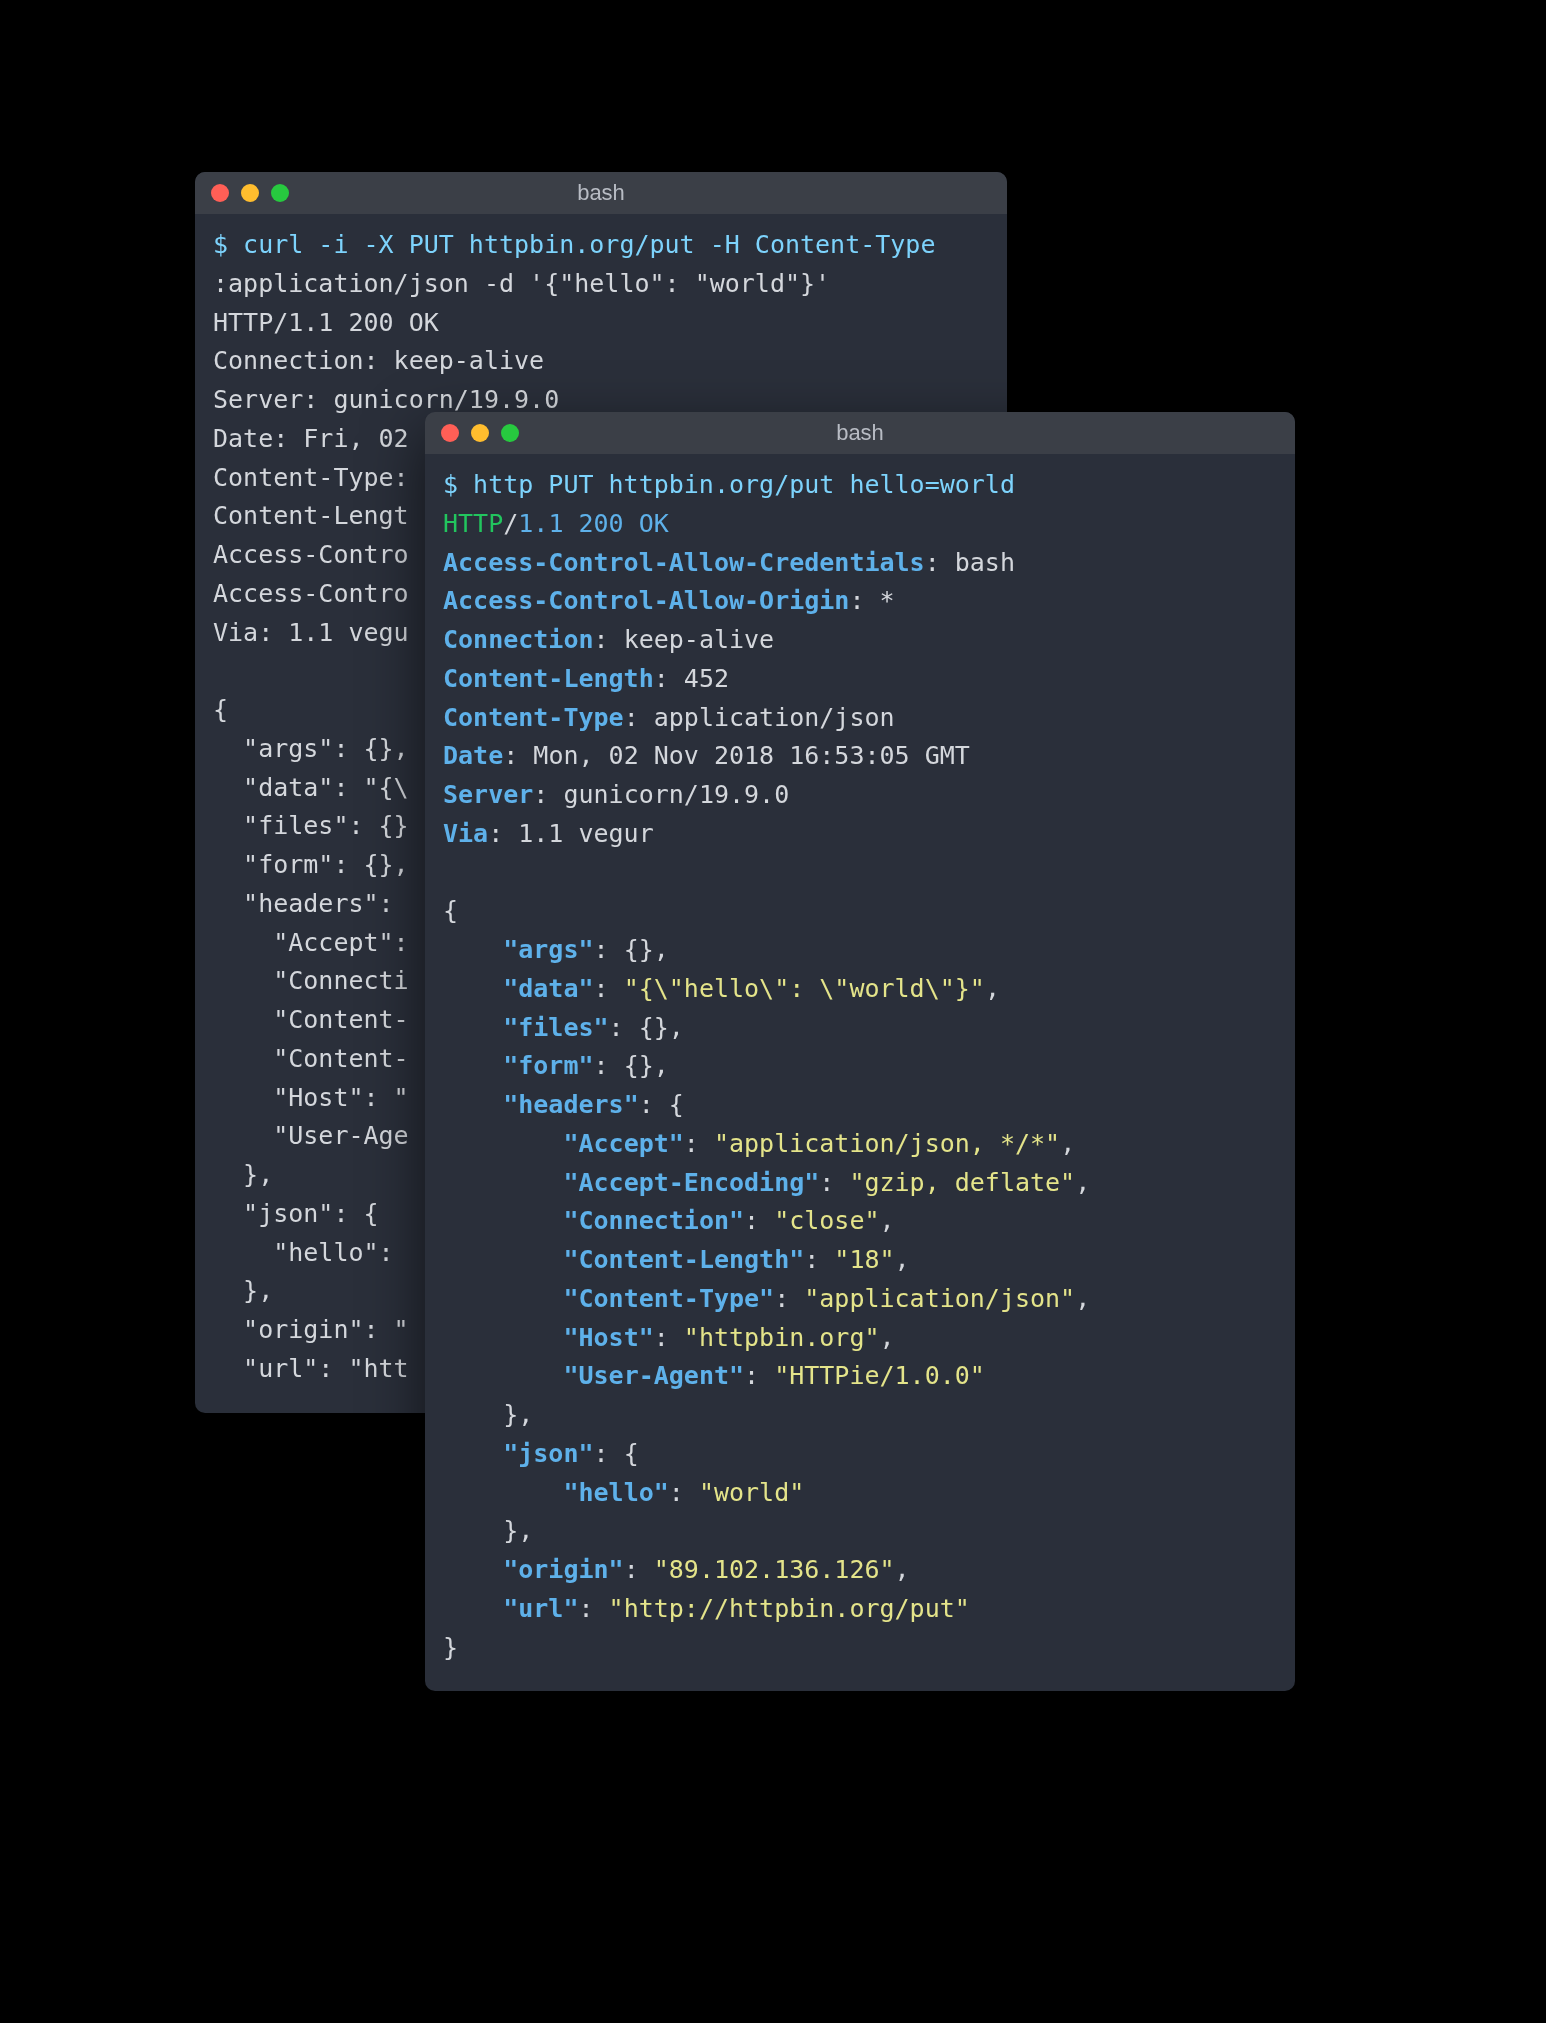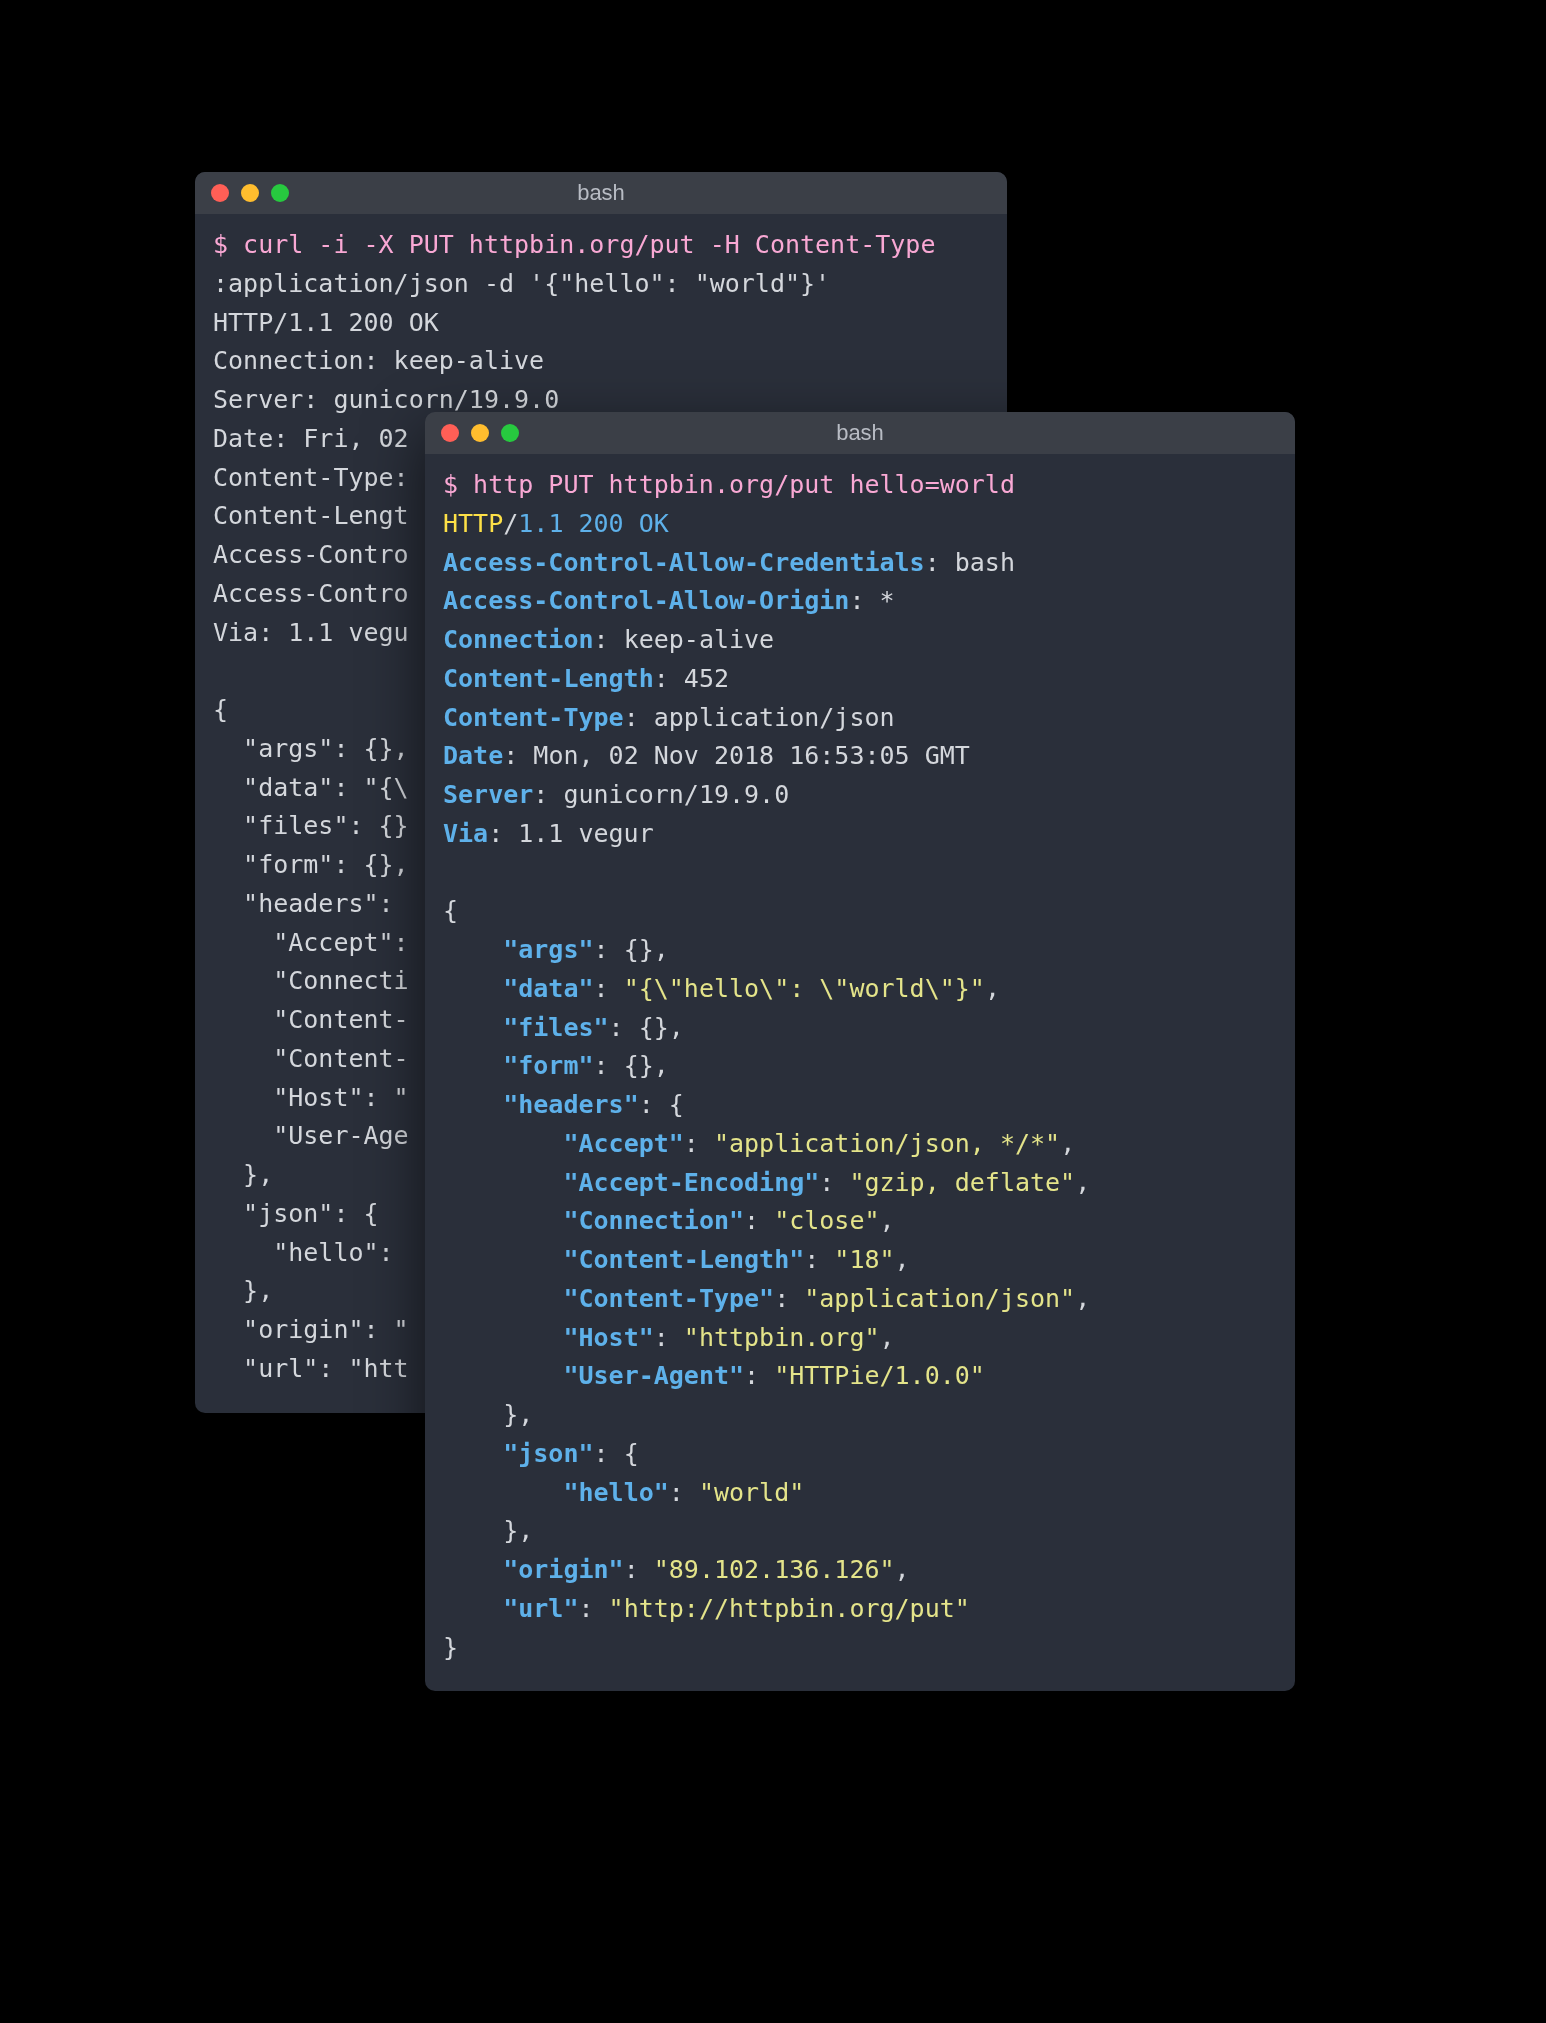--- a/index.html
+++ b/index.html
@@ -56,26 +56,26 @@
       font-family: -apple-system, BlinkMacSystemFont, sans-serif;
     }
     .content {
       padding: 12px 18px 24px 18px;
       font-size: 25px;
       line-height: 1.55;
       color: #d4d7dc;
       white-space: pre;
       overflow: hidden;
     }
-    .prompt { color: #f9a8d4; }
+    .prompt { color: #7dd3fc; }
     .key { color: #5eb1ea; font-weight: bold; }
     .keyb { color: #5eb1ea; font-weight: bold; }
     .str { color: #e4e48a; }
     .punct { color: #d4d7dc; }
-    .http { color: #fde047; text-align: right; }
+    .http { color: #22c55e; text-align: right; }
     .status { color: #5eb1ea; text-align: center; }
     .white { color: #d4d7dc; }
   </style>
 </head>
 <body>
 
 <div class="terminal terminal-back">
   <div class="titlebar">
     <div class="traffic-lights">
       <div class="light red"></div>

